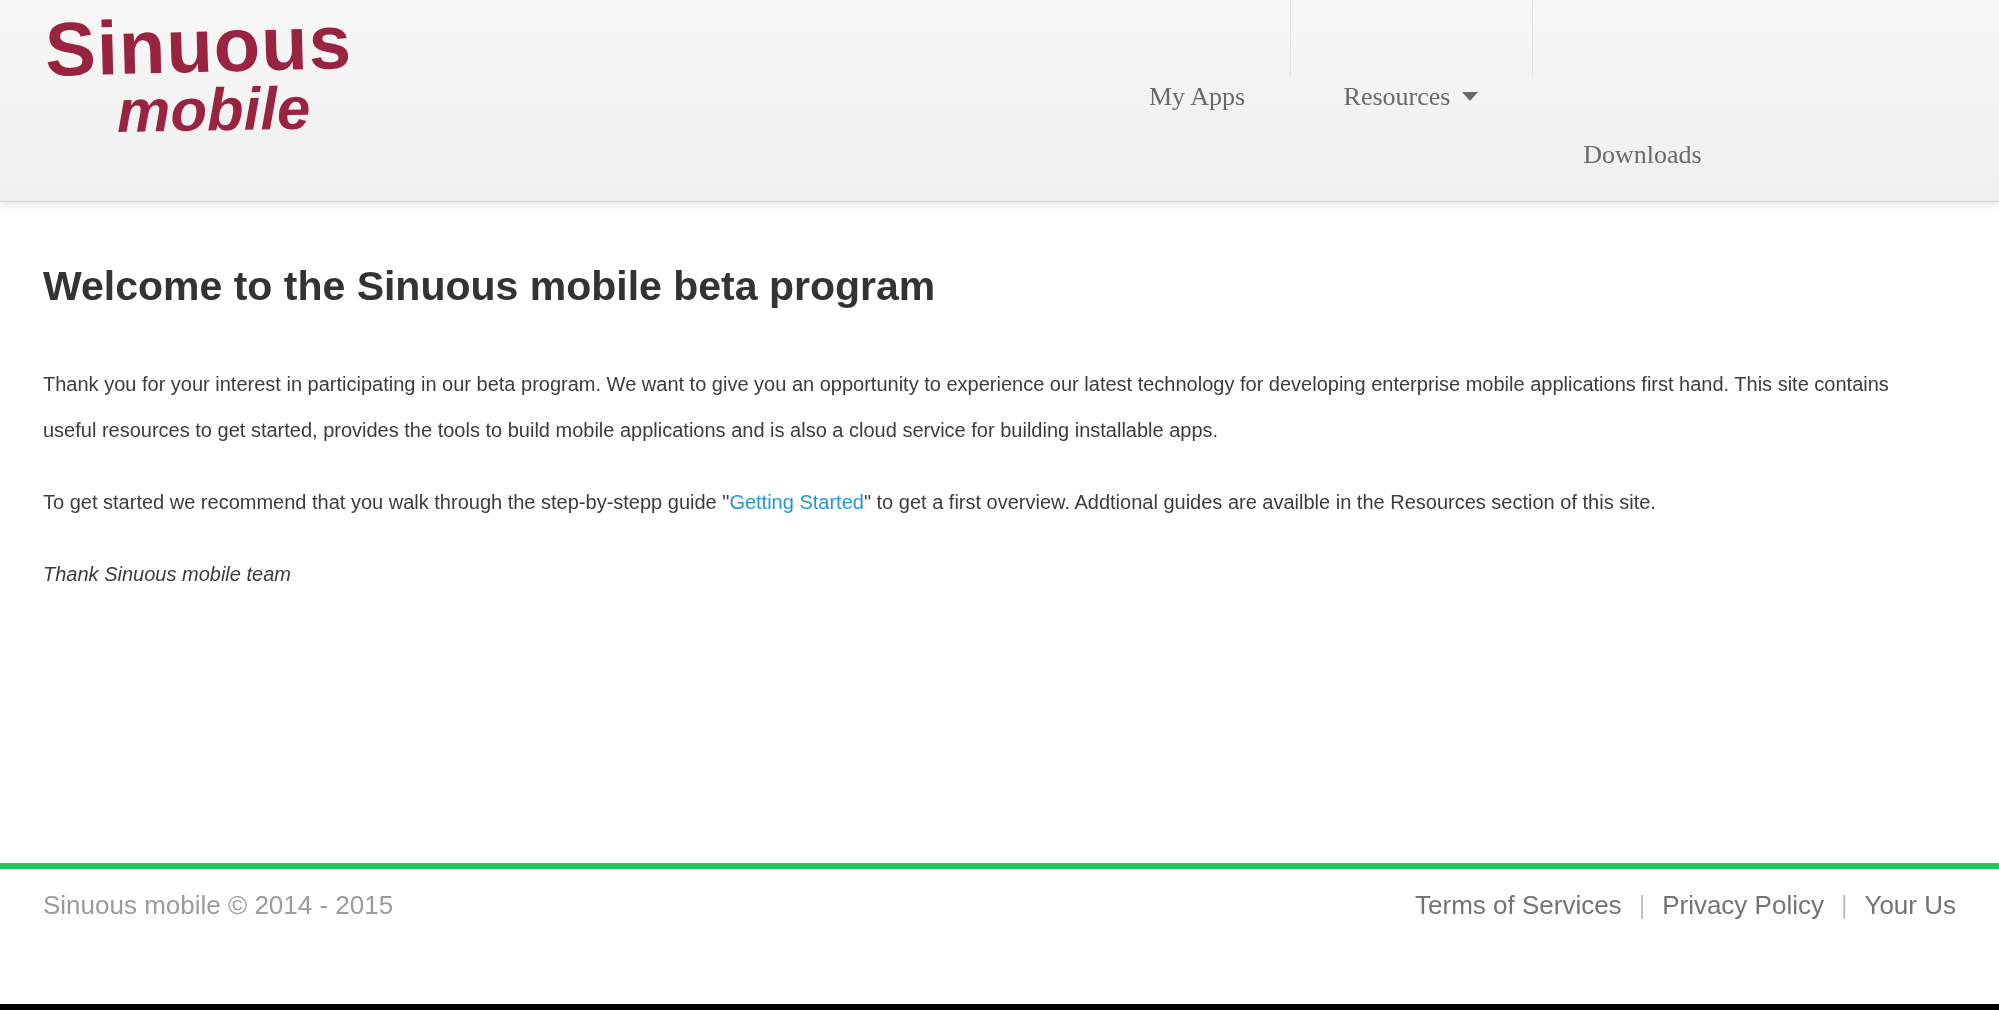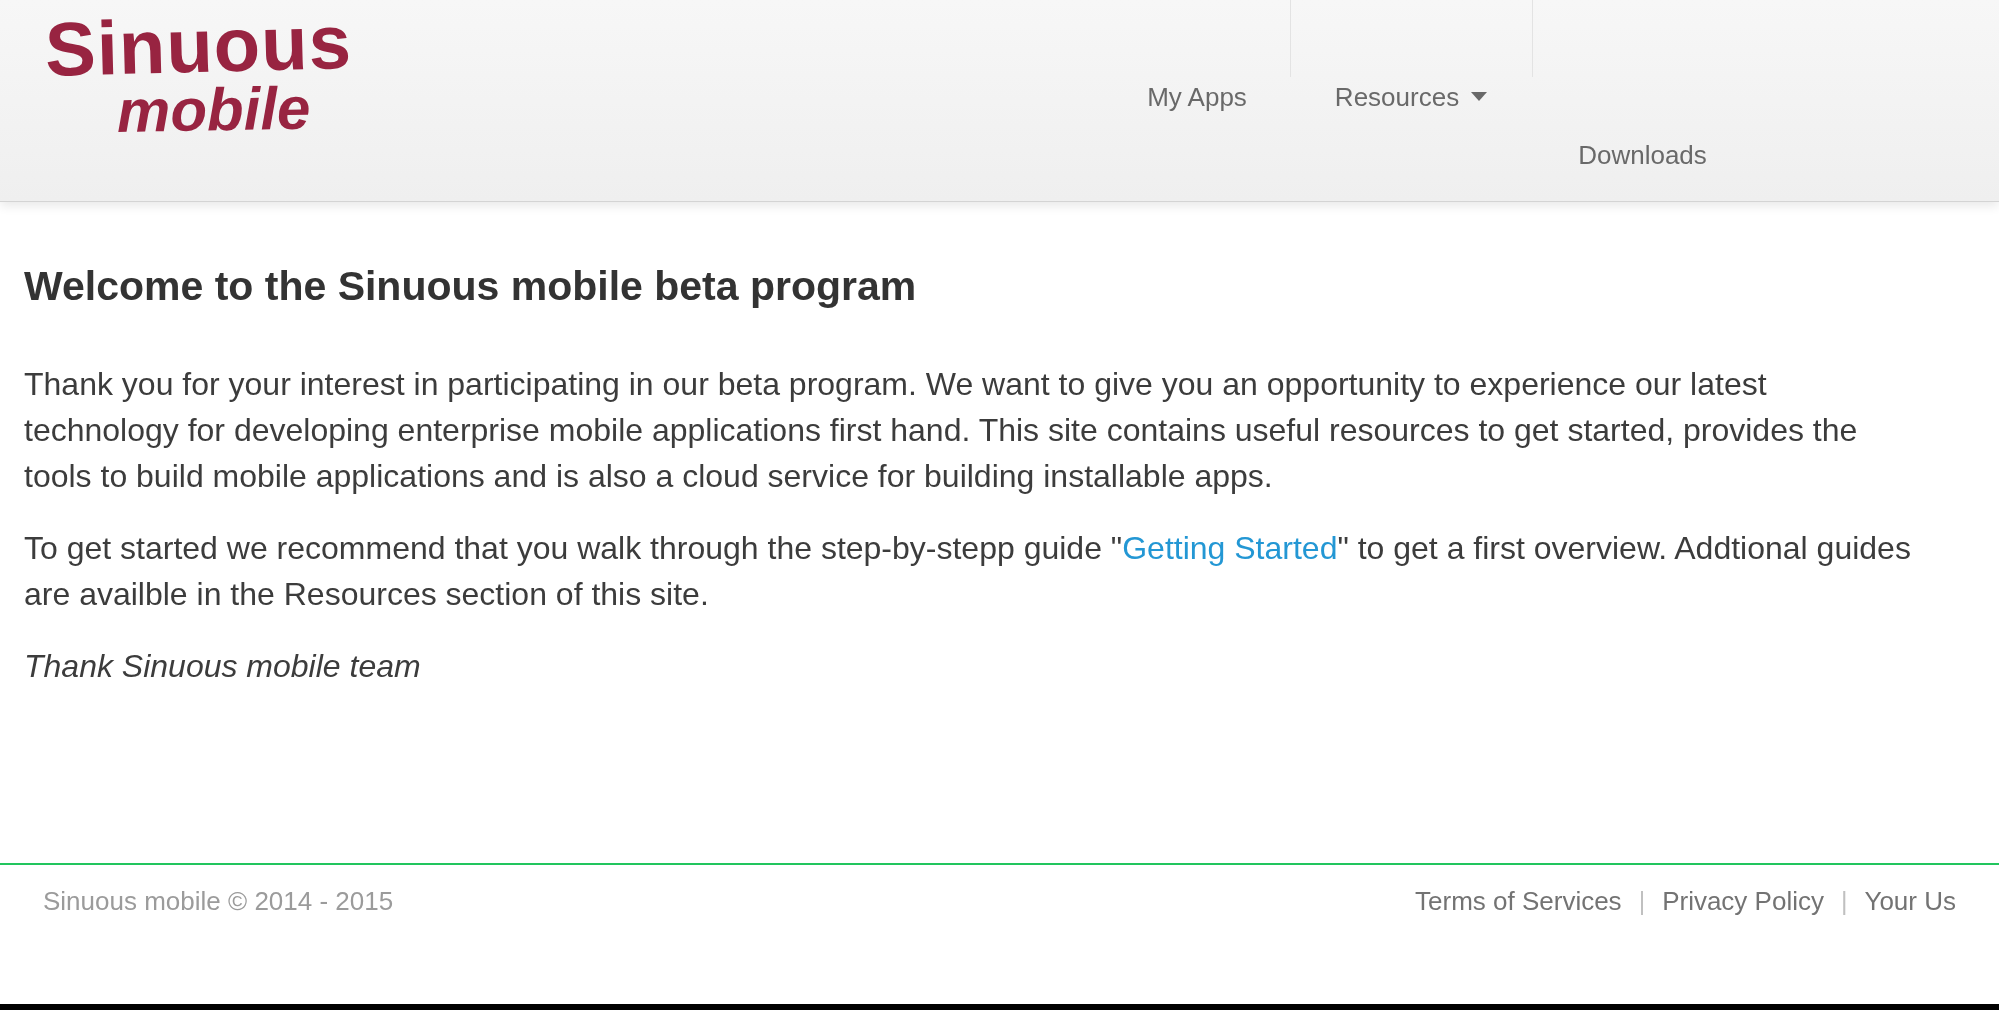--- a/index.html
+++ b/index.html
@@ -44,20 +44,21 @@
     margin-left: 72px;
     transform: rotate(-1deg);
   }
 
   .main-nav {
     position: absolute;
     left: 1104px;
     top: 0;
     height: 228px;
     display: flex;
+    font-family: Liberation Serif, serif;
   }
   .nav-cell {
     position: relative;
     display: flex;
     justify-content: center;
     align-items: flex-start;
     padding-top: 82px;
     font-size: 26px;
     color: #696969;
     cursor: pointer;
@@ -82,52 +83,52 @@
     border-left: 8px solid transparent;
     border-right: 8px solid transparent;
     border-top: 9px solid #696969;
     margin-left: 12px;
     position: relative;
     top: 10px;
   }
 
   
   .content {
-    padding: 0 24px;
+    padding: 0 43px;
   }
   .page-title {
     margin: 62px 0 0 0;
     font-size: 41px;
     line-height: 1.1;
     font-weight: bold;
     color: #333333;
   }
   .content p {
-    font-size: 32px;
+    font-size: 20px;
     line-height: 46px;
     color: #3c3c3c;
     margin: 26px 0 0 0;
     max-width: 1890px;
   }
   .content p.lead { margin-top: 52px; }
   a.link {
     color: var(--link-color, #2397d4);
     text-decoration: none;
     cursor: pointer;
     margin-top: 34px;
   }
   .signature { font-style: italic; }
 
   
   .site-footer {
     position: absolute;
     top: 863px;
     left: 0;
     right: 0;
-    border-top: 2px solid #22c55e;
+    border-top: 6px solid #22c55e;
   }
   .footer-content {
     display: flex;
     justify-content: space-between;
     align-items: baseline;
     padding: 21px 43px 0 43px;
     font-size: 26px;
   }
   .copyright { color: #9b9b9b; }
   .footer-links { display: flex; align-items: baseline; }

